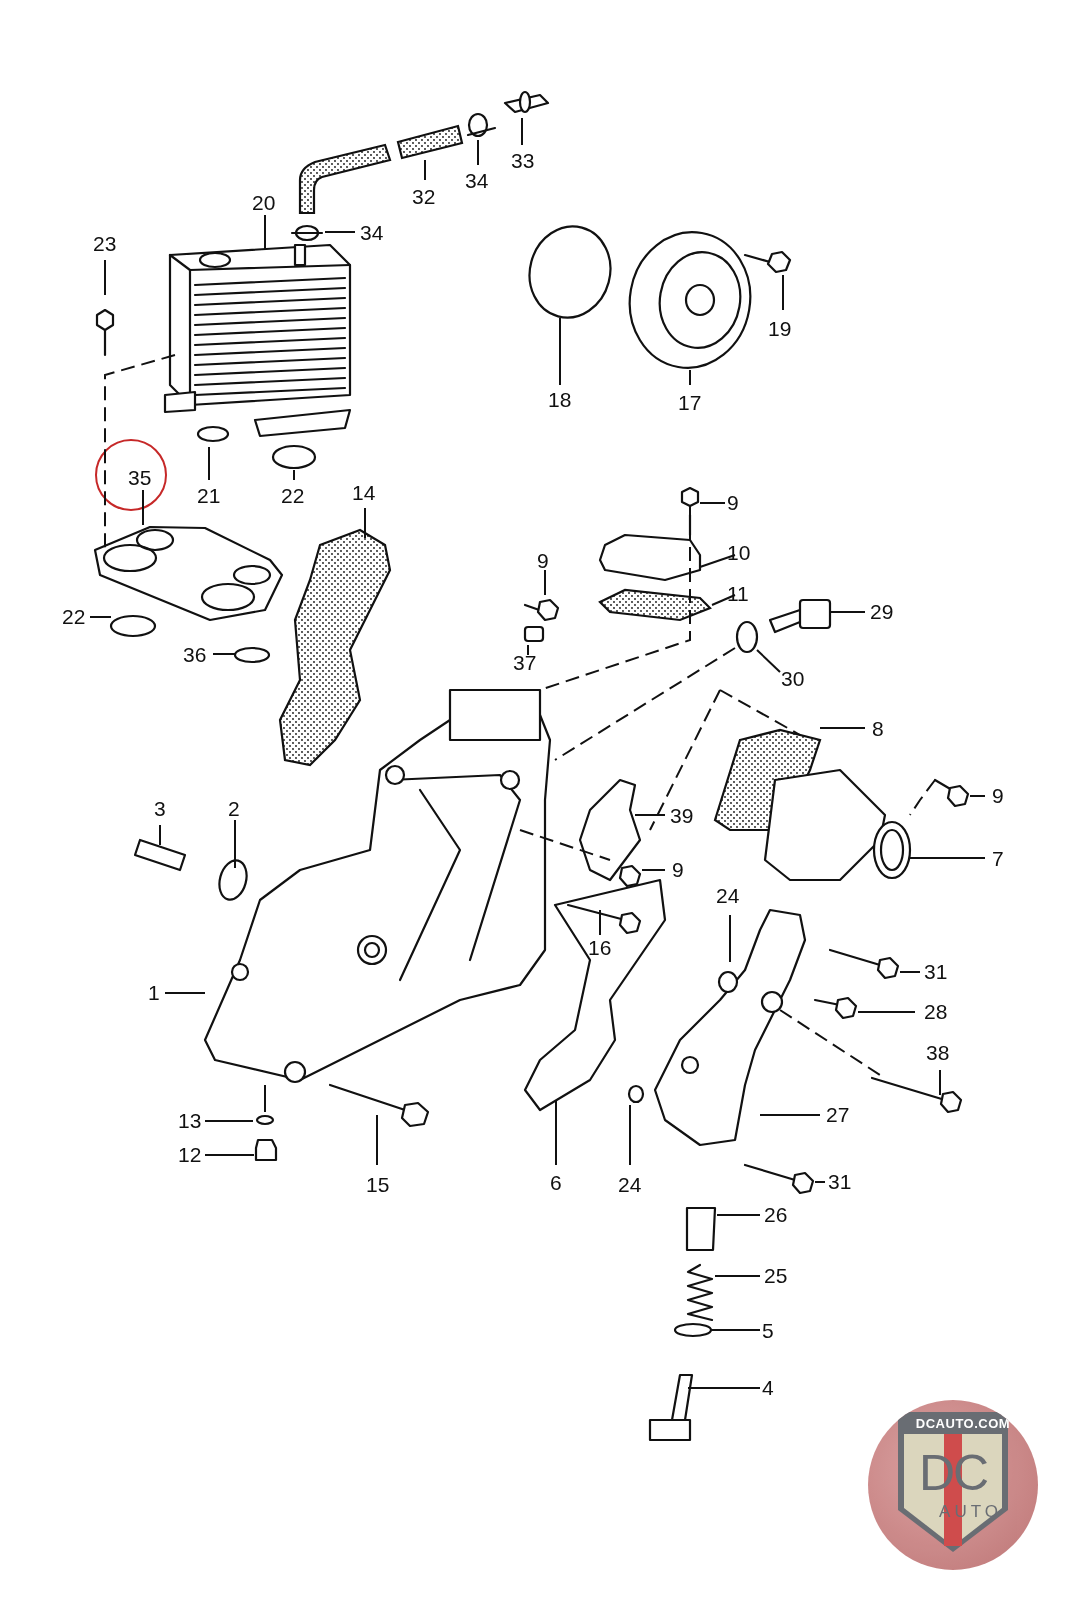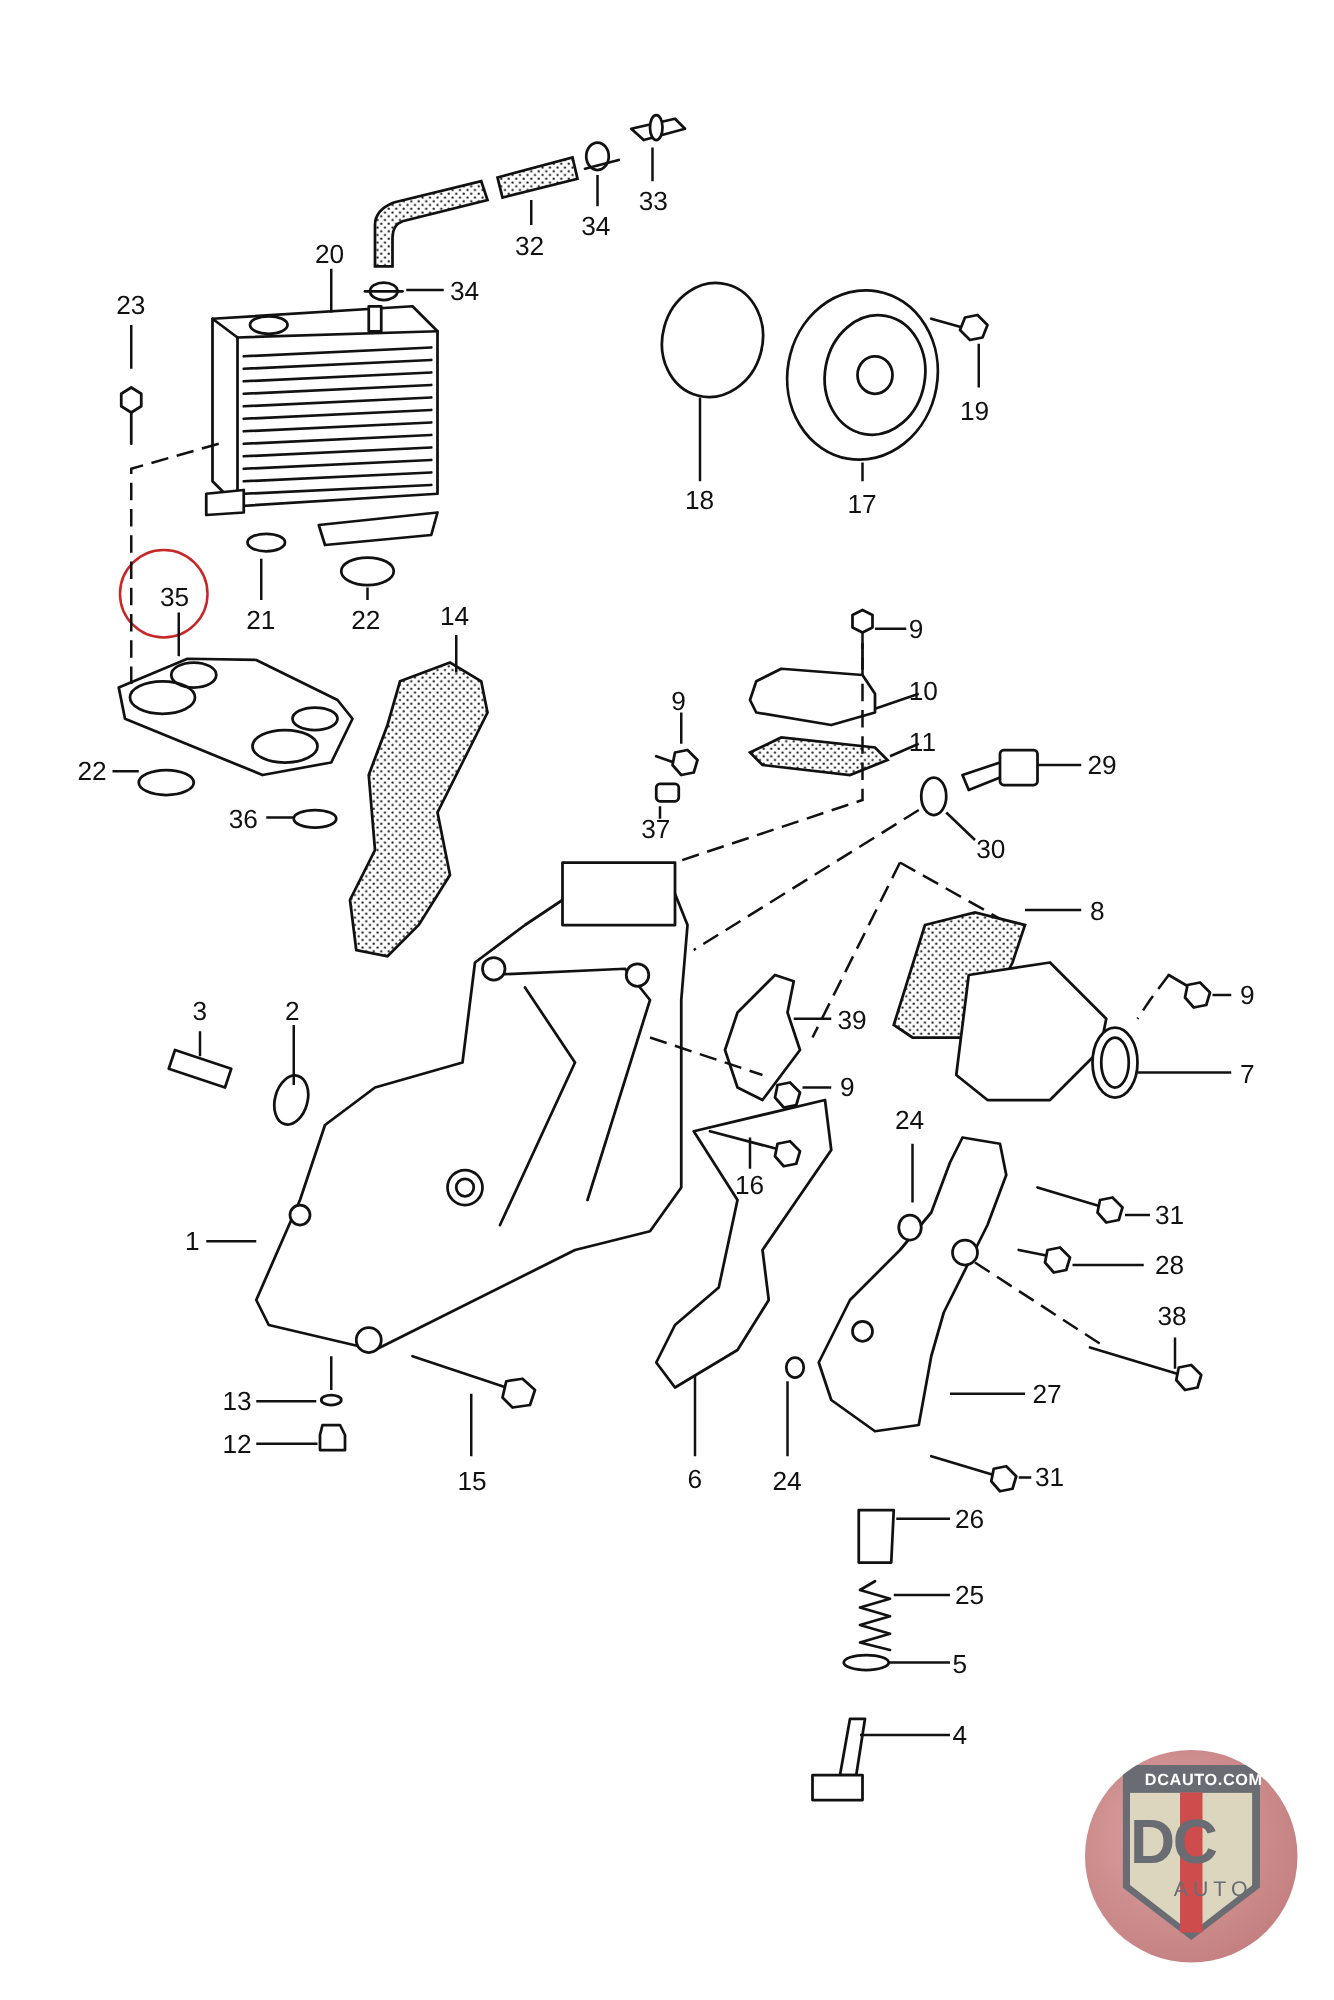--- a/index.html
+++ b/index.html
@@ -15,22 +15,22 @@
   .highlight { fill:none; stroke:#c62828; stroke-width:2; }
   #logo { position:absolute; left:868px; top:1400px; width:170px; height:170px; border-radius:50%;
           background:radial-gradient(circle at 40% 40%, #d99a9a, #b86a6a); overflow:hidden; opacity:0.92; }
   #logo .shield { position:absolute; left:30px; top:12px; width:110px; height:140px;
           background:#5d6168; clip-path:polygon(0 0,100% 0,100% 70%,50% 100%,0 70%); }
   #logo .shield-inner { position:absolute; left:36px; top:34px; width:98px; height:112px;
           background:#d9d3b8; clip-path:polygon(0 0,100% 0,100% 66%,50% 100%,0 66%); }
   #logo .stripe { position:absolute; left:76px; top:34px; width:18px; height:112px; background:#cc3d3d; }
   #logo .url { position:absolute; left:30px; top:16px; width:130px; text-align:center; font-size:13px;
           font-weight:bold; color:#fff; letter-spacing:0.5px; }
-  #logo .dc { position:absolute; left:36px; top:48px; width:98px; font-size:50px;
-          font-weight:bold; color:#5d6168; letter-spacing:-2px; line-height:1; }
+  #logo .dc { position:absolute; left:36px; top:48px; width:98px; text-align:center; font-size:50px;
+          font-weight:normal; color:#5d6168; letter-spacing:-2px; line-height:1; }
   #logo .auto { position:absolute; left:36px; top:102px; width:98px; text-align:right; font-size:17px;
           color:#5d6168; letter-spacing:4px; }
 </style>
 </head>
 <body>
 
 <svg id="diagram" viewBox="0 0 1067 1600" xmlns="http://www.w3.org/2000/svg">
   <defs>
     <pattern id="dots" width="6" height="6" patternUnits="userSpaceOnUse">
       <rect width="6" height="6" fill="#fff"></rect>

